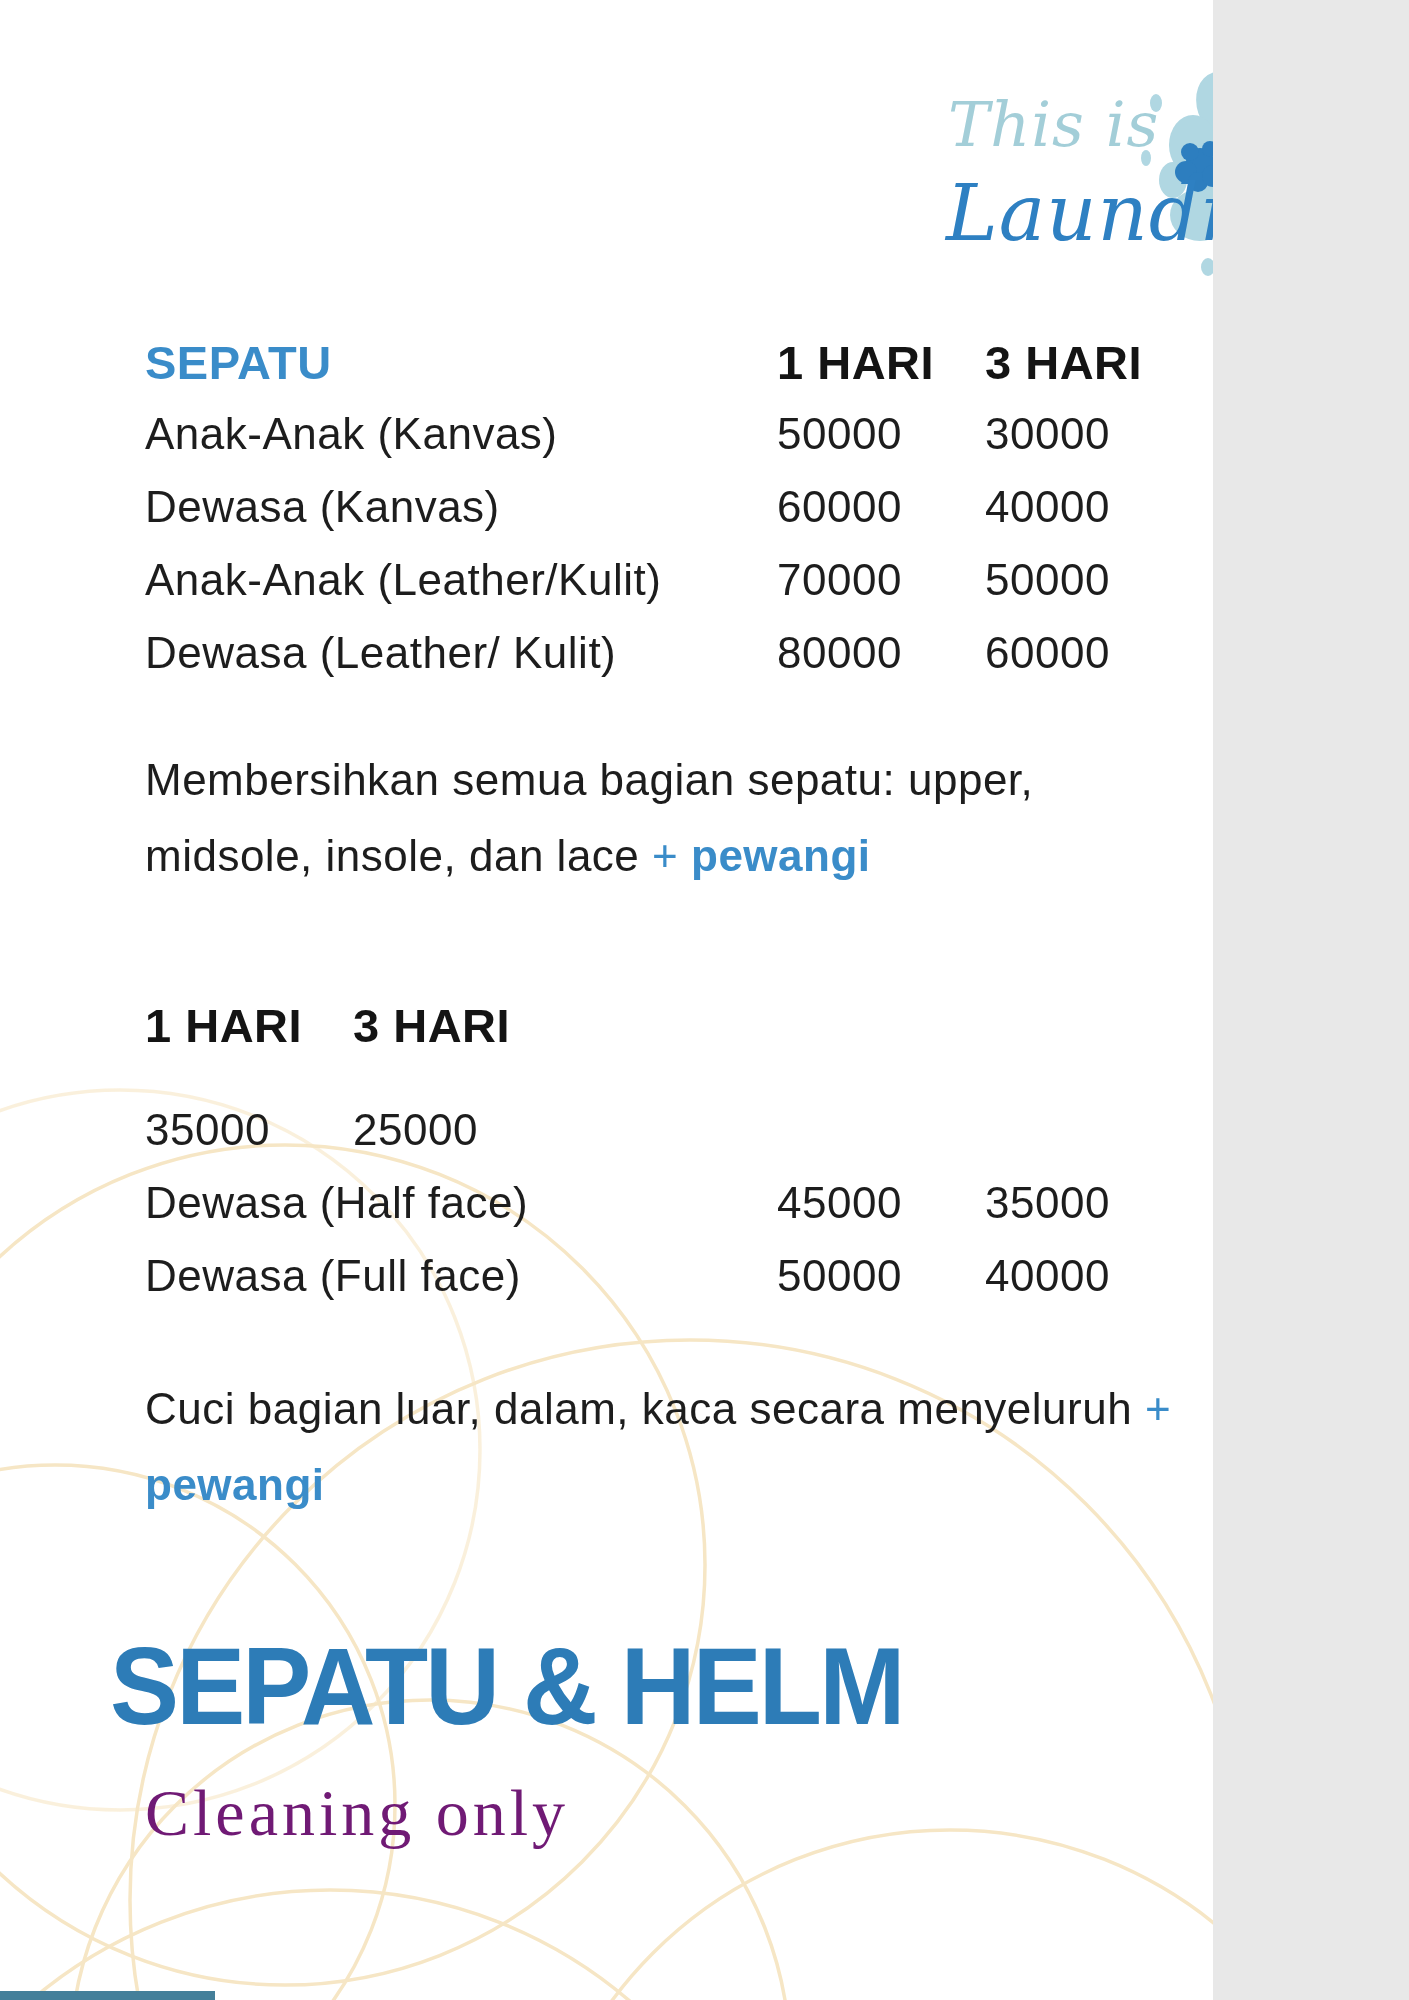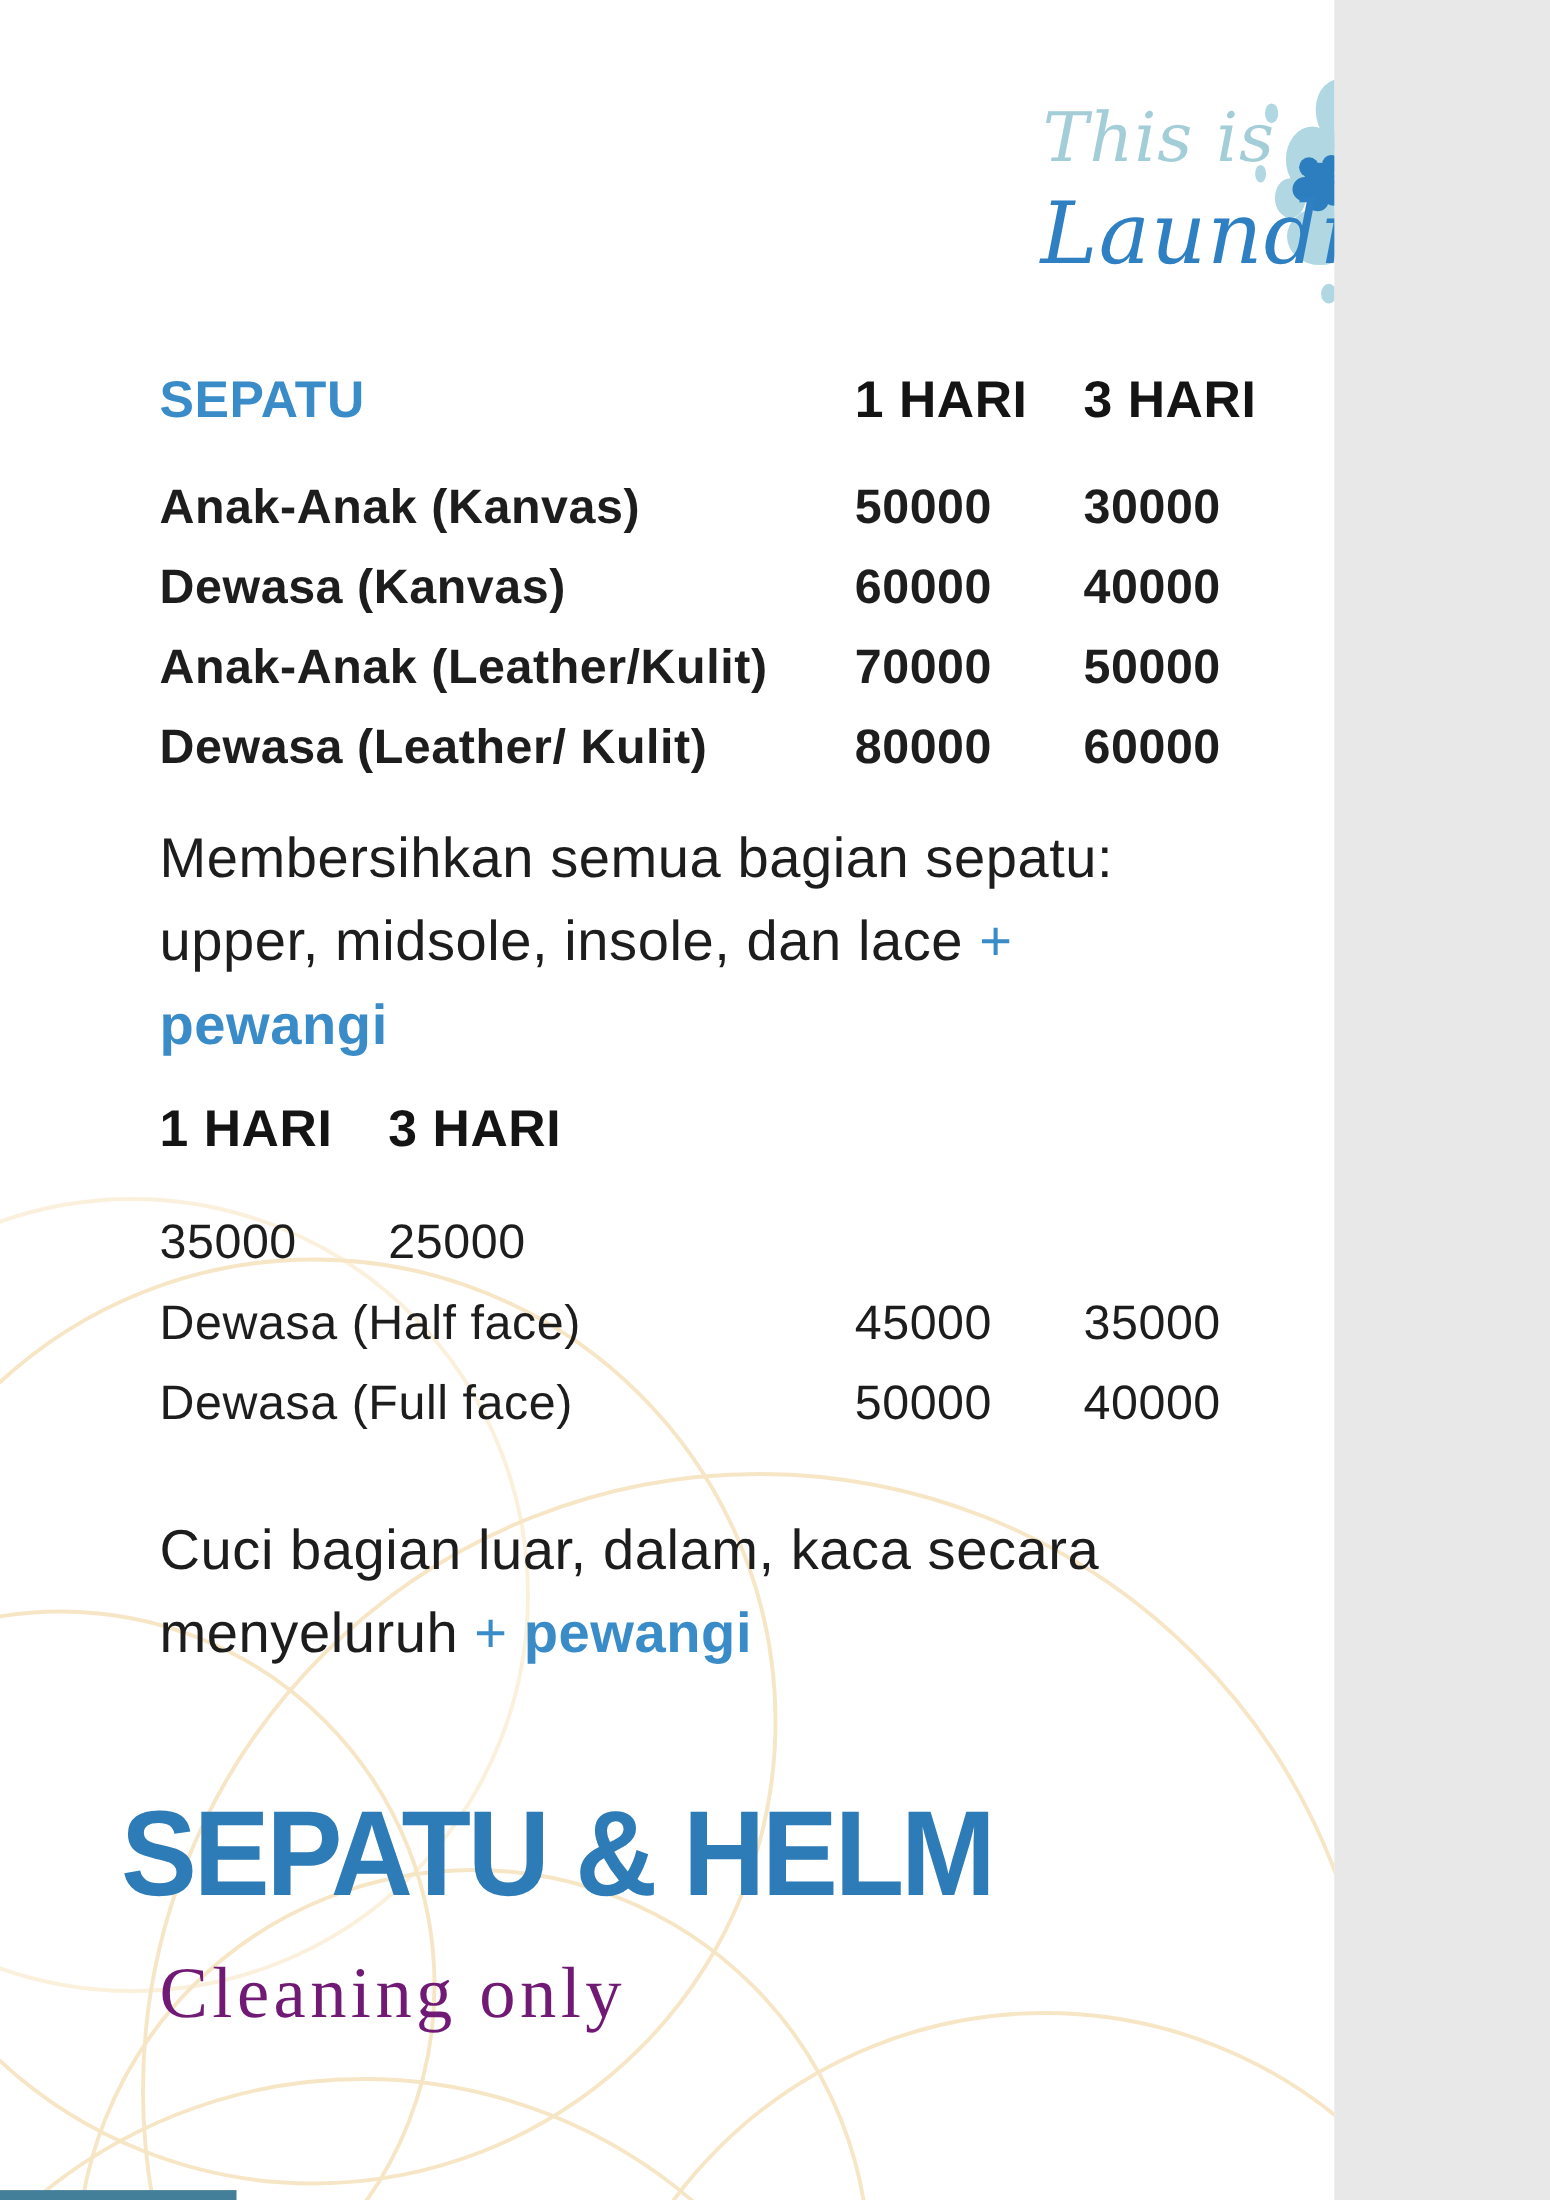--- a/index.html
+++ b/index.html
@@ -25,26 +25,26 @@
   .tbl-head,.tbl-row{position:absolute;left:145px;display:flex;z-index:2;}
   .cell-label{width:632px;}
   .cell-p1{width:208px;}
   .cell-p3{width:220px;}
   .tbl-head{font-size:47px;font-weight:700;line-height:56px;letter-spacing:0.5px;}
   .tbl-head .cell-label{color:#3a8cc9;}
   .tbl-head .cell-p1,.tbl-head .cell-p3{color:#141414;}
   .rows{position:absolute;left:145px;z-index:2;font-size:44px;line-height:73px;letter-spacing:0.5px;color:#1d1d1d;}
   .rows .tbl-row{position:static;}
   #sepatu-head{top:335px;}
-  #sepatu-rows{top:424px;font-weight:bold;}
+  #sepatu-rows{top:397px;}
   #helm-head{top:998px;}
   #helm-rows{top:1093px;}
 
   
-  .note{position:absolute;left:145px;z-index:2;font-size:51px;line-height:76px;letter-spacing:0.5px;color:#1d1d1d;margin:0;}
+  .note{position:absolute;left:145px;z-index:2;font-size:44px;line-height:76px;letter-spacing:0.5px;color:#1d1d1d;margin:0;}
   #note-sepatu{top:742px;width:950px;}
   #note-helm{top:1371px;width:1130px;}
   .plus{color:#3a8cc9;font-weight:400;}
   .hl{color:#3a8cc9;font-weight:700;}
 
   
   #footer-title{
     position:absolute;left:110px;top:1631px;z-index:2;
     font-size:110px;font-weight:700;letter-spacing:-3px;line-height:110px;
     color:#2d7cb7;transform:scaleX(0.94);transform-origin:left top;white-space:nowrap;

